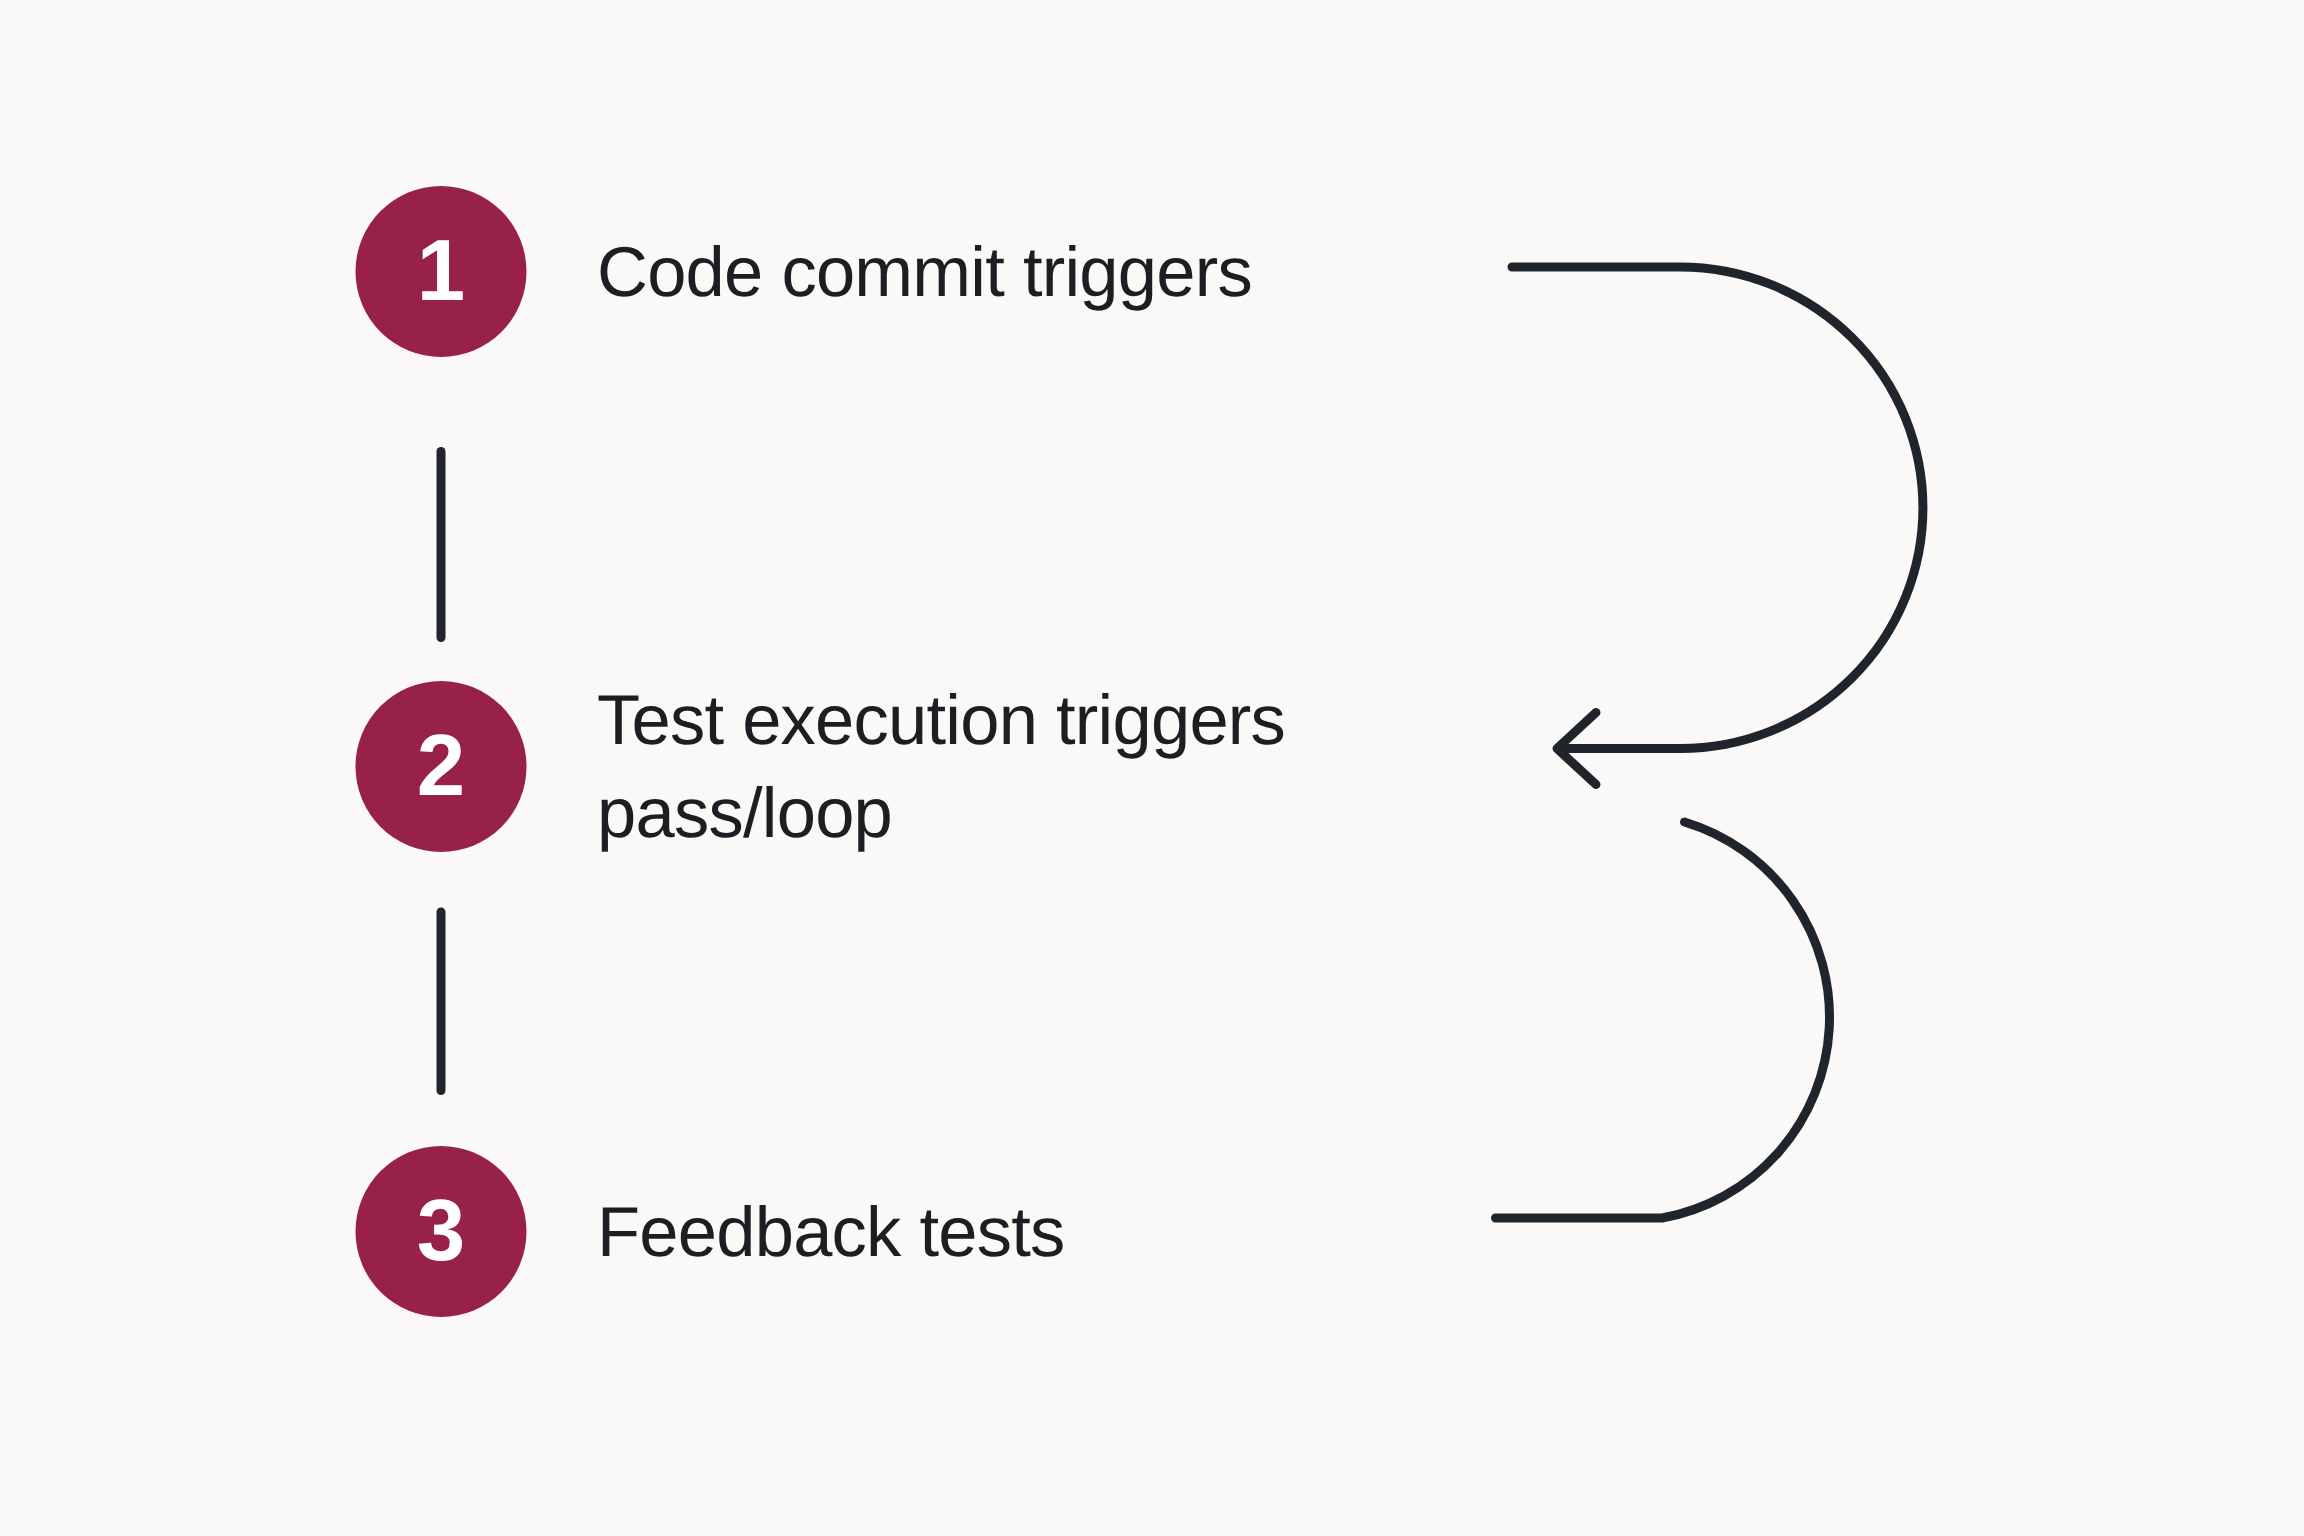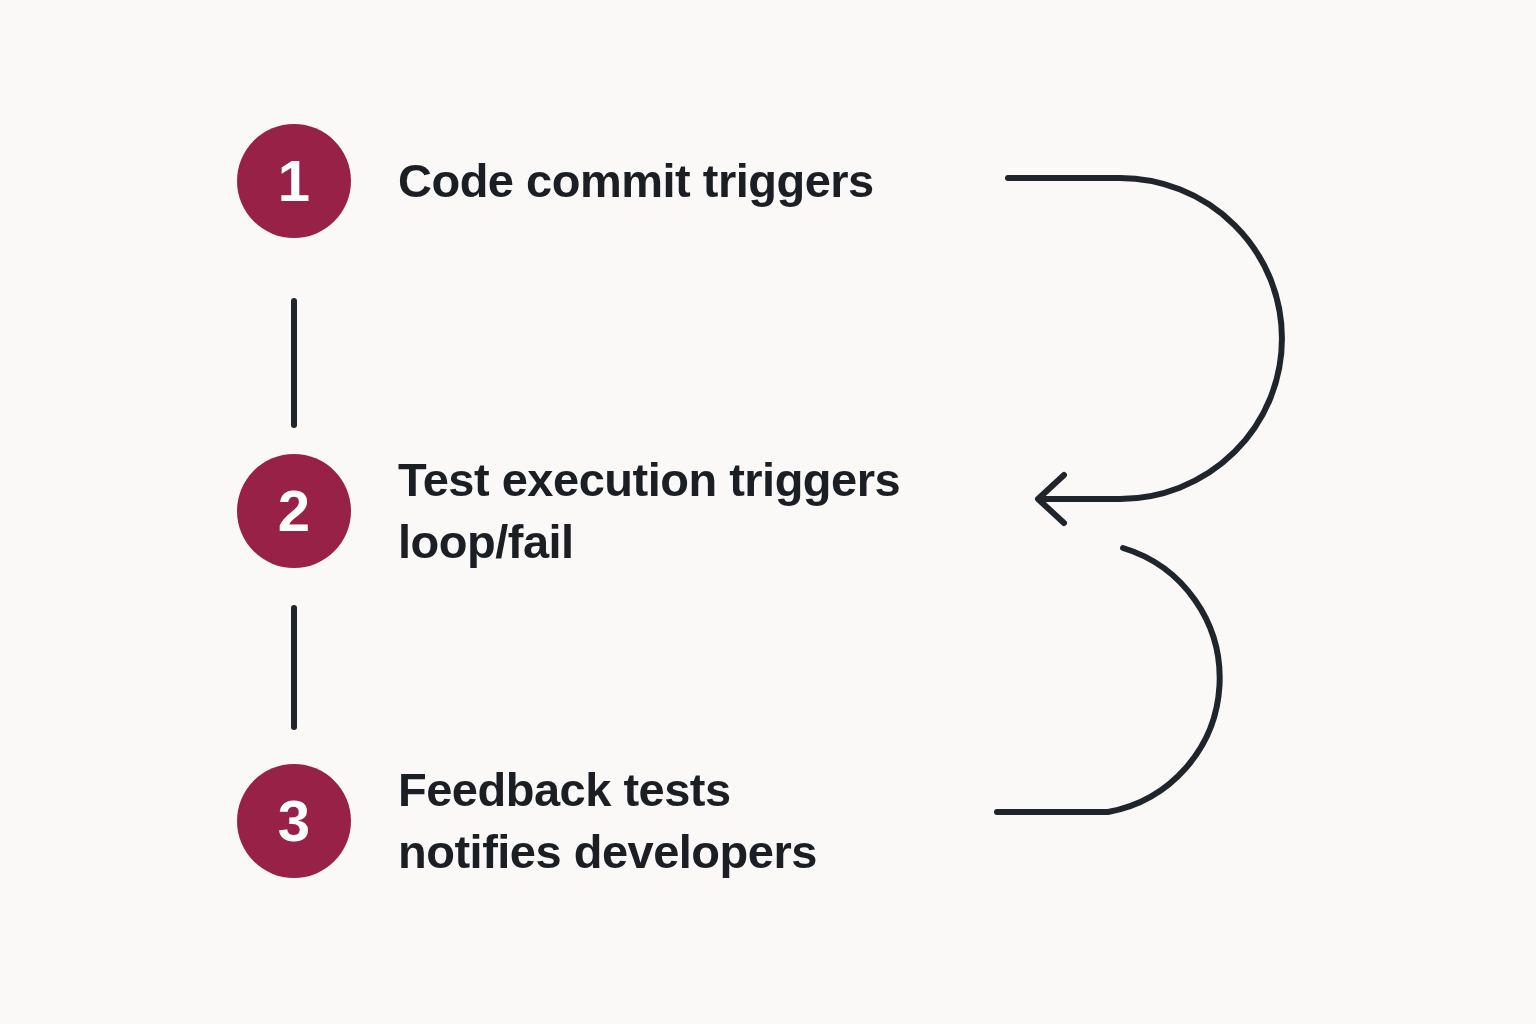--- a/index.html
+++ b/index.html
@@ -43,21 +43,21 @@
     font-weight: 700;
     display: flex;
     align-items: center;
     justify-content: center;
     line-height: 1;
   }
   .label {
     margin-left: 47px;
     color: var(--text);
     font-size: 47px;
-    font-weight: 700;
+    font-weight: 400;
     line-height: 62px;
     letter-spacing: -0.5px;
     white-space: nowrap;
   }
   .flow-svg {
     position: absolute;
     inset: 0;
     width: 1536px;
     height: 1024px;
     pointer-events: none;
@@ -91,25 +91,24 @@
     <div class="badge">1</div>
     <div class="label">
       <div>Code commit triggers</div>
     </div>
   </div>
 
   <div class="step step-2">
     <div class="badge">2</div>
     <div class="label">
       <div>Test execution triggers</div>
-      <div>loop/fail</div>
+      <div>pass/loop</div>
     </div>
   </div>
 
   <div class="step step-3">
     <div class="badge">3</div>
     <div class="label">
       <div>Feedback tests</div>
-      <div>notifies developers</div>
     </div>
   </div>
 
 </div>
 
 </body></html>

